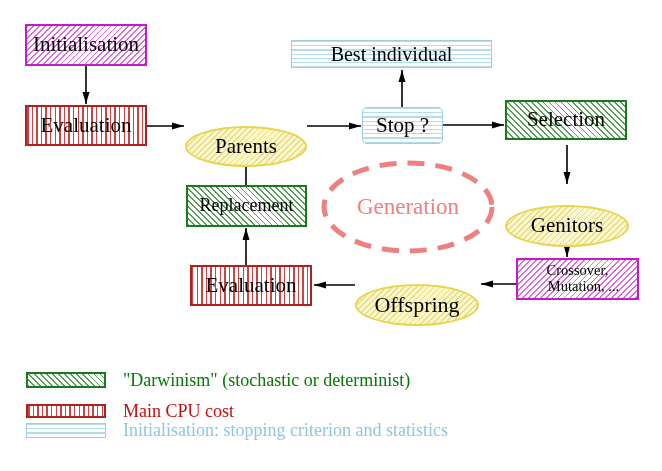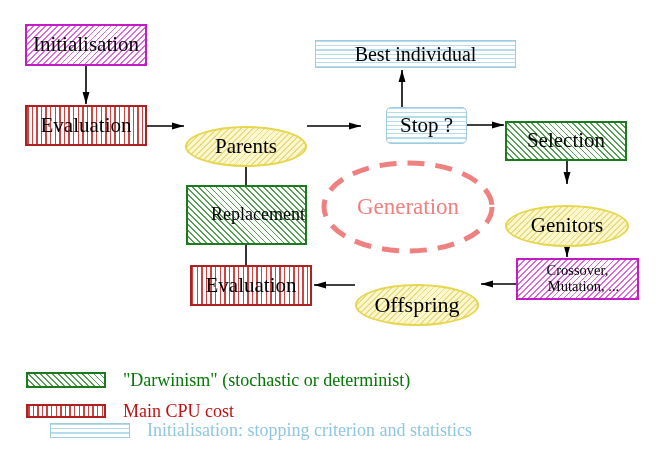--- a/index.html
+++ b/index.html
@@ -22,41 +22,40 @@
     border:2px solid #b02020;background-color:#fff;
     background-image:repeating-linear-gradient(90deg,#cc4545 0,#cc4545 1.5px,rgba(0,0,0,0) 1.5px,rgba(0,0,0,0) 4.6px);
   }
   .p-green{ 
     border:2px solid #1b7a1b;background-color:#fff;
     background-image:repeating-linear-gradient(45deg,#56a056 0,#56a056 1.2px,rgba(0,0,0,0) 1.2px,rgba(0,0,0,0) 4.2px);
   }
   .p-cyan{ 
     border:1.5px solid #9fccdf;background-color:#fff;
     background-image:repeating-linear-gradient(180deg,#b6dcec 0,#b6dcec 1.2px,rgba(0,0,0,0) 1.2px,rgba(0,0,0,0) 4.2px);
-    margin-left:24px;
   }
   .p-yellow{ 
     border:2px solid #e6d64e;background-color:#fcf7cc;
     background-image:repeating-linear-gradient(135deg,#eadc85 0,#eadc85 1.2px,rgba(0,0,0,0) 1.2px,rgba(0,0,0,0) 4.2px);
     margin-top:20px;
   }
   .ellipse{border-radius:50%;}
   
   #n-init{left:25px;top:24px;width:122px;height:42px;font-size:21px;}
   #n-eval-top{left:25px;top:105px;width:122px;height:41px;font-size:21px;}
   #n-parents{left:185px;top:106px;width:122px;height:41px;font-size:21px;}
   #n-best{left:291px;top:40px;width:201px;height:28px;font-size:20px;}
   #n-stop{left:362px;top:107px;width:81px;height:37px;font-size:21px;border-radius:5px;}
-  #n-selection{left:505px;top:121px;width:122px;height:40px;font-size:21px;}
+  #n-selection{left:505px;top:100px;width:122px;height:40px;font-size:21px;}
   #n-genitors{left:505px;top:185px;width:124px;height:42px;font-size:21px;}
   #n-crossover{left:516px;top:258px;width:123px;height:42px;font-size:14.5px;flex-direction:column;}
   #n-crossover .l2{margin-left:12px;}
   #n-offspring{left:355px;top:264px;width:124px;height:42px;font-size:22px;}
   #n-eval-bot{left:190px;top:265px;width:122px;height:41px;font-size:21px;}
-  #n-replacement{left:186px;top:185px;width:121px;height:60px;font-size:18px;justify-content:flex-end;}
+  #n-replacement{left:186px;top:185px;width:121px;height:42px;font-size:18px;}
   #n-generation{left:323px;top:163px;width:170px;height:88px;font-size:23px;color:#ee8080;z-index:2;background:none;border:none;}
   
   #wires{position:absolute;left:0;top:0;z-index:1;}
   
   .legend-row{position:absolute;left:26px;display:flex;align-items:center;z-index:2;}
   .swatch{width:80px;flex:0 0 80px;box-sizing:border-box;}
   .legend-text{margin-left:17px;font-size:18px;white-space:nowrap;}
   #lg-1{top:341px;height:24px;} #lg-1 .swatch{height:18px;}
   #lg-2{top:368px;height:24px;} #lg-2 .swatch{height:16px;}
   #lg-3{top:400px;height:22px;} #lg-3 .swatch{height:14px;}

